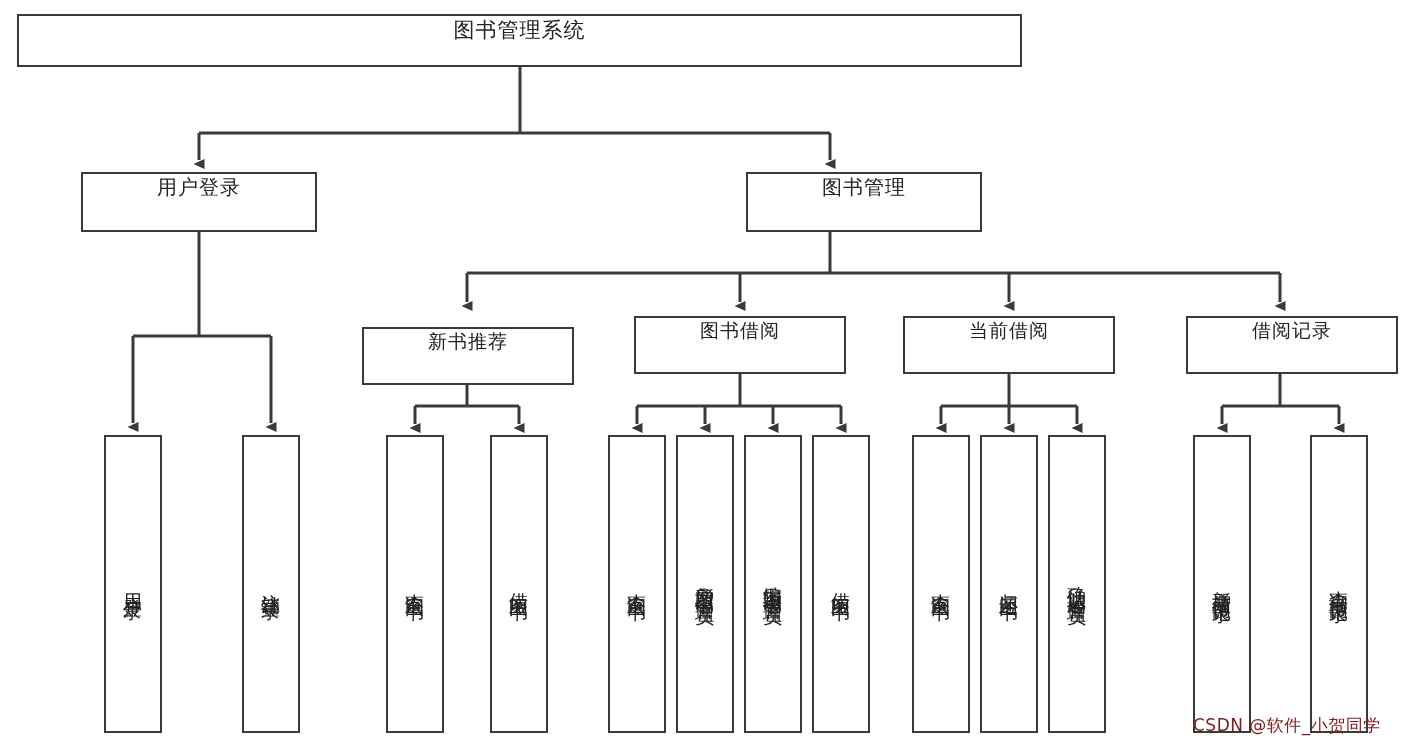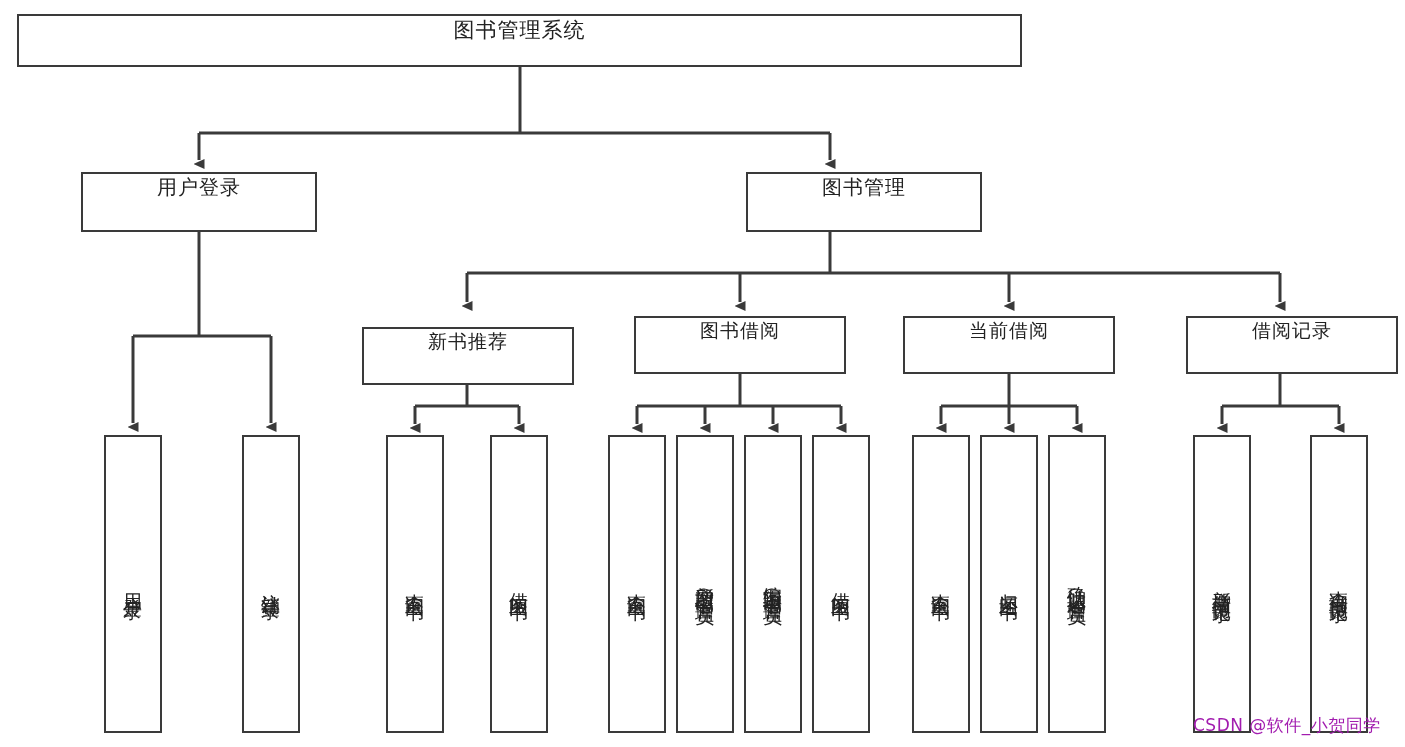--- a/index.html
+++ b/index.html
@@ -60,21 +60,21 @@
   }
   .hlabel {
     white-space: nowrap;
     letter-spacing: 1px;
   }
   #watermark {
     position: absolute;
     left: 1193px;
     top: 714px;
     font-size: 17px;
-    color: #a21caf;
+    color: #7f1d1d;
     white-space: nowrap;
     letter-spacing: 0.5px;
   }
 </style>
 </head>
 <body>
 
 <div id="canvas">
 
   <svg id="wires" viewBox="0 0 1405 747" xmlns="http://www.w3.org/2000/svg">

